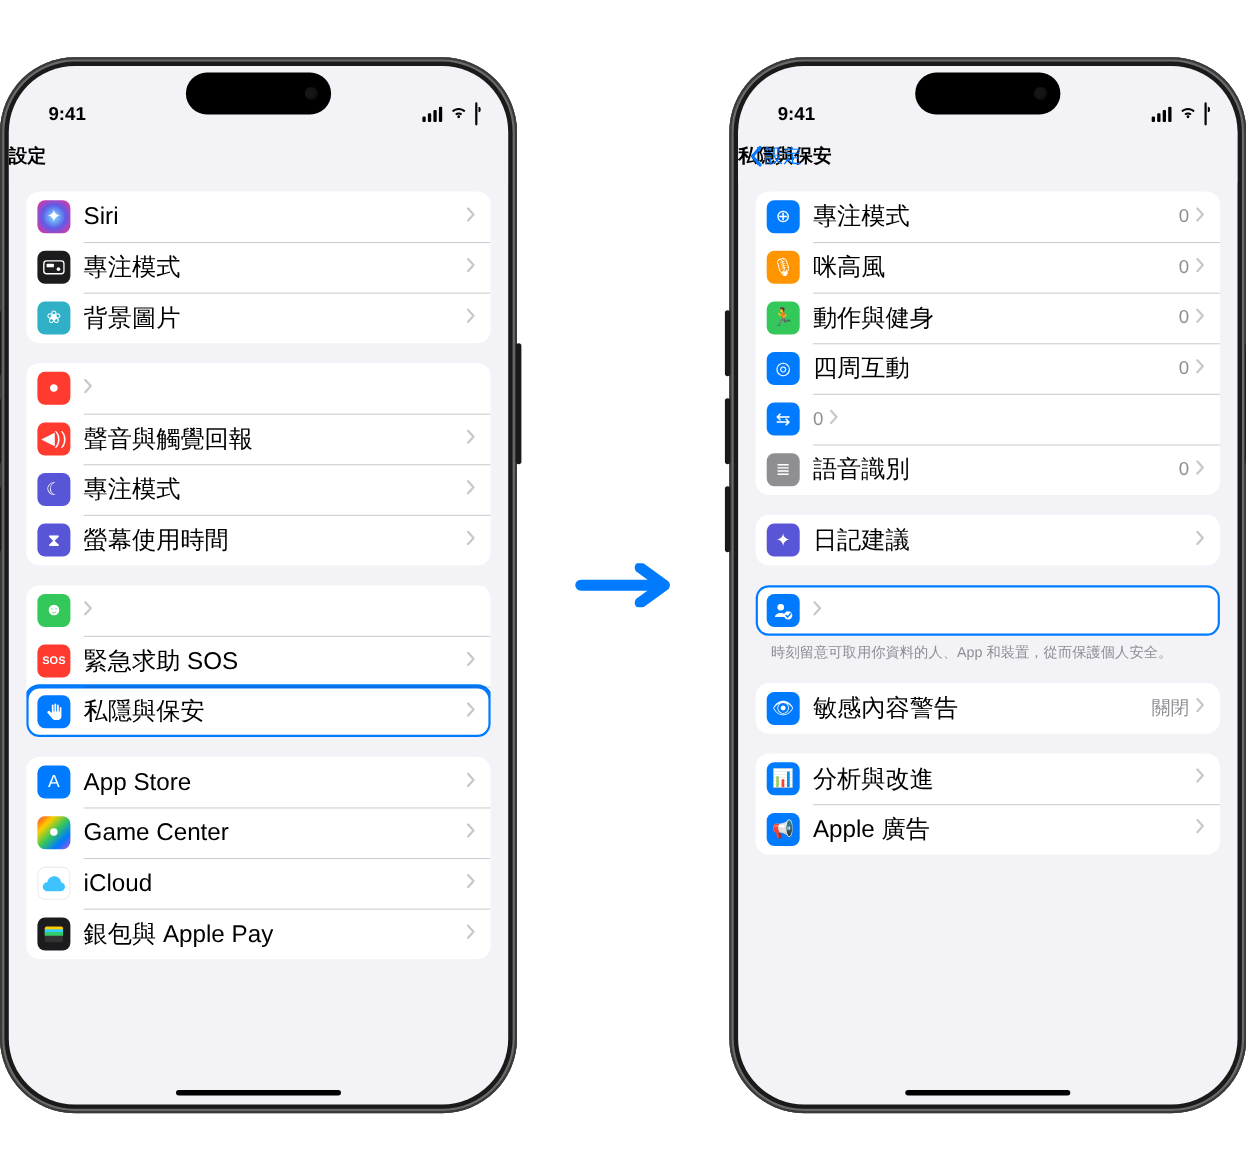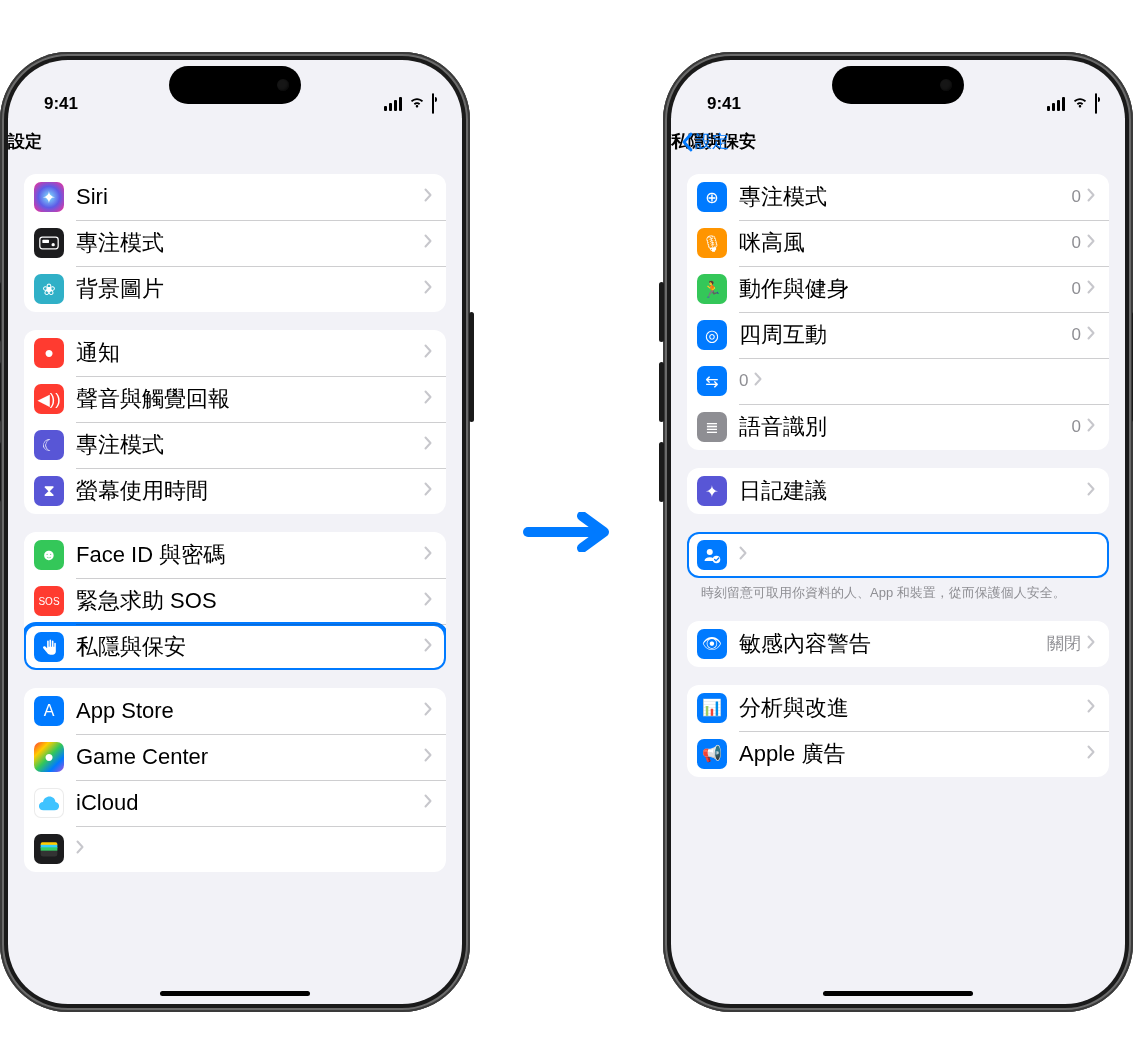--- a/index.html
+++ b/index.html
@@ -156,21 +156,20 @@
               <div class="row-icon bg-teal">❀</div>
               <div class="row-label">背景圖片</div>
               <span><svg class="chevron" width="8" height="14" viewBox="0 0 8 14">
                   <path d="M1.5 1.5 L6.5 7 L1.5 12.5" fill="none" stroke="#c7c7cc" stroke-width="2" stroke-linecap="round" stroke-linejoin="round"></path>
                 </svg></span>
             </div>
           </div>
           <div class="group">
             <div class="row">
               <div class="row-icon bg-red">●</div>
-              <div class="row-label">通知</div>
               <span><svg class="chevron" width="8" height="14" viewBox="0 0 8 14">
                   <path d="M1.5 1.5 L6.5 7 L1.5 12.5" fill="none" stroke="#c7c7cc" stroke-width="2" stroke-linecap="round" stroke-linejoin="round"></path>
                 </svg></span>
             </div>
             <div class="row">
               <div class="row-icon bg-red">◀︎))</div>
               <div class="row-label">聲音與觸覺回報</div>
               <span><svg class="chevron" width="8" height="14" viewBox="0 0 8 14">
                   <path d="M1.5 1.5 L6.5 7 L1.5 12.5" fill="none" stroke="#c7c7cc" stroke-width="2" stroke-linecap="round" stroke-linejoin="round"></path>
                 </svg></span>
@@ -186,27 +185,26 @@
               <div class="row-icon bg-purple">⧗</div>
               <div class="row-label">螢幕使用時間</div>
               <span><svg class="chevron" width="8" height="14" viewBox="0 0 8 14">
                   <path d="M1.5 1.5 L6.5 7 L1.5 12.5" fill="none" stroke="#c7c7cc" stroke-width="2" stroke-linecap="round" stroke-linejoin="round"></path>
                 </svg></span>
             </div>
           </div>
           <div class="group">
             <div class="row">
               <div class="row-icon bg-green">☻</div>
-              <div class="row-label">Face ID 與密碼</div>
-              <span><svg class="chevron" width="8" height="14" viewBox="0 0 8 14">
-                  <path d="M1.5 1.5 L6.5 7 L1.5 12.5" fill="none" stroke="#c7c7cc" stroke-width="2" stroke-linecap="round" stroke-linejoin="round"></path>
-                </svg></span>
-            </div>
-            <div class="row">
-              <div class="row-icon bg-red" style="font-size: 10px; font-weight: 400;">SOS</div>
+              <span><svg class="chevron" width="8" height="14" viewBox="0 0 8 14">
+                  <path d="M1.5 1.5 L6.5 7 L1.5 12.5" fill="none" stroke="#c7c7cc" stroke-width="2" stroke-linecap="round" stroke-linejoin="round"></path>
+                </svg></span>
+            </div>
+            <div class="row">
+              <div class="row-icon bg-red" style="font-size: 10px; font-weight: 700;">SOS</div>
               <div class="row-label">緊急求助 SOS</div>
               <span><svg class="chevron" width="8" height="14" viewBox="0 0 8 14">
                   <path d="M1.5 1.5 L6.5 7 L1.5 12.5" fill="none" stroke="#c7c7cc" stroke-width="2" stroke-linecap="round" stroke-linejoin="round"></path>
                 </svg></span>
             </div>
             <div class="row highlight">
               <div class="row-icon bg-blue">
                 <svg width="19" height="19" viewBox="0 0 24 24" fill="#fff">
                   <path d="M13 2c-.6 0-1 .4-1 1v8h-1V4c0-.6-.4-1-1-1s-1 .4-1 1v9l-2-2c-.8-.8-2-.8-2.8 0s-.3 1.7.5 2.5l5 6c.8.8 2 1.5 3.3 1.5h3c2.2 0 4-1.8 4-4V7c0-.6-.4-1-1-1s-1 .4-1 1v4h-1V4c0-.6-.4-1-1-1s-1 .4-1 1v7h-1V3c0-.6-.4-1-1-1z"></path>
                 </svg>
@@ -245,20 +243,21 @@
             </div>
             <div class="row">
               <div class="row-icon bg-black">
                 <svg width="20" height="18" viewBox="0 0 24 20">
                   <rect x="2" y="5" width="20" height="14" rx="3" fill="#333"></rect>
                   <rect x="2" y="2" width="20" height="5" rx="2" fill="#fc0"></rect>
                   <rect x="2" y="5" width="20" height="4" fill="#3cf"></rect>
                   <rect x="2" y="8" width="20" height="4" fill="#3c6"></rect>
                 </svg>
               </div>
+              <div class="row-label">銀包與 Apple Pay</div>
               <span><svg class="chevron" width="8" height="14" viewBox="0 0 8 14">
                   <path d="M1.5 1.5 L6.5 7 L1.5 12.5" fill="none" stroke="#c7c7cc" stroke-width="2" stroke-linecap="round" stroke-linejoin="round"></path>
                 </svg></span>
             </div>
           </div>
         </div>
       <div class="home-indicator"></div>
     </div>
   </div>
 

